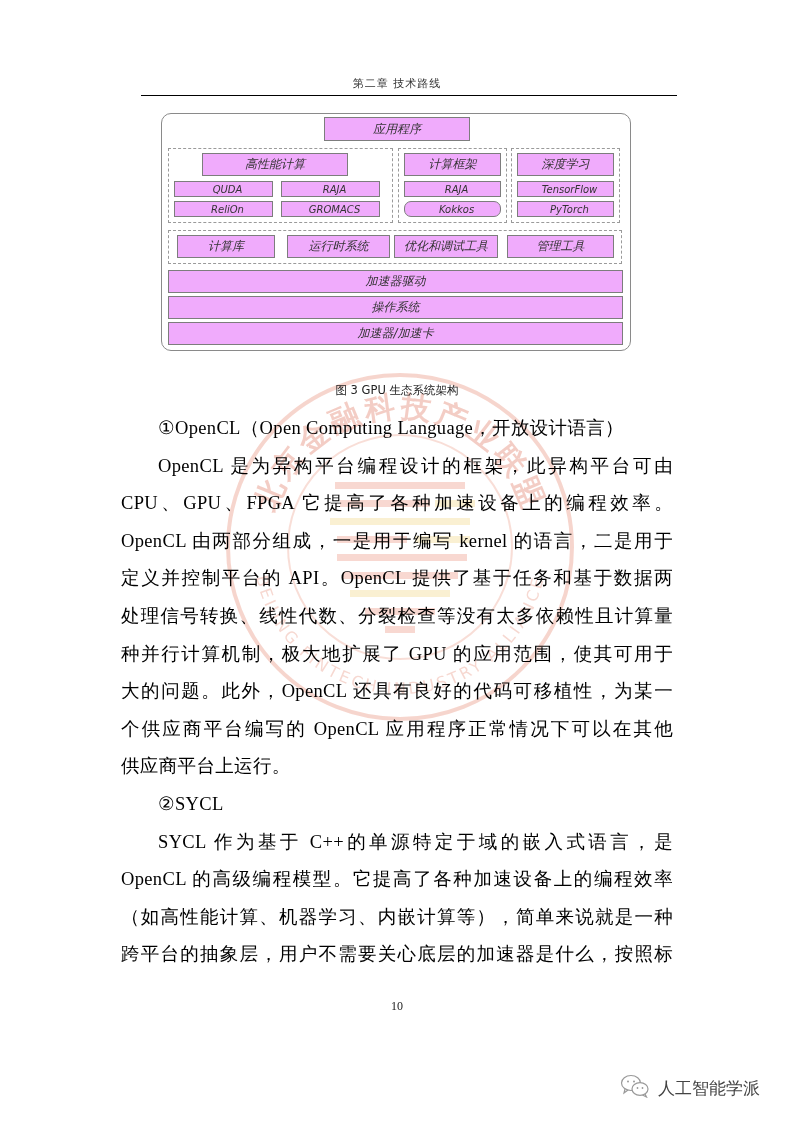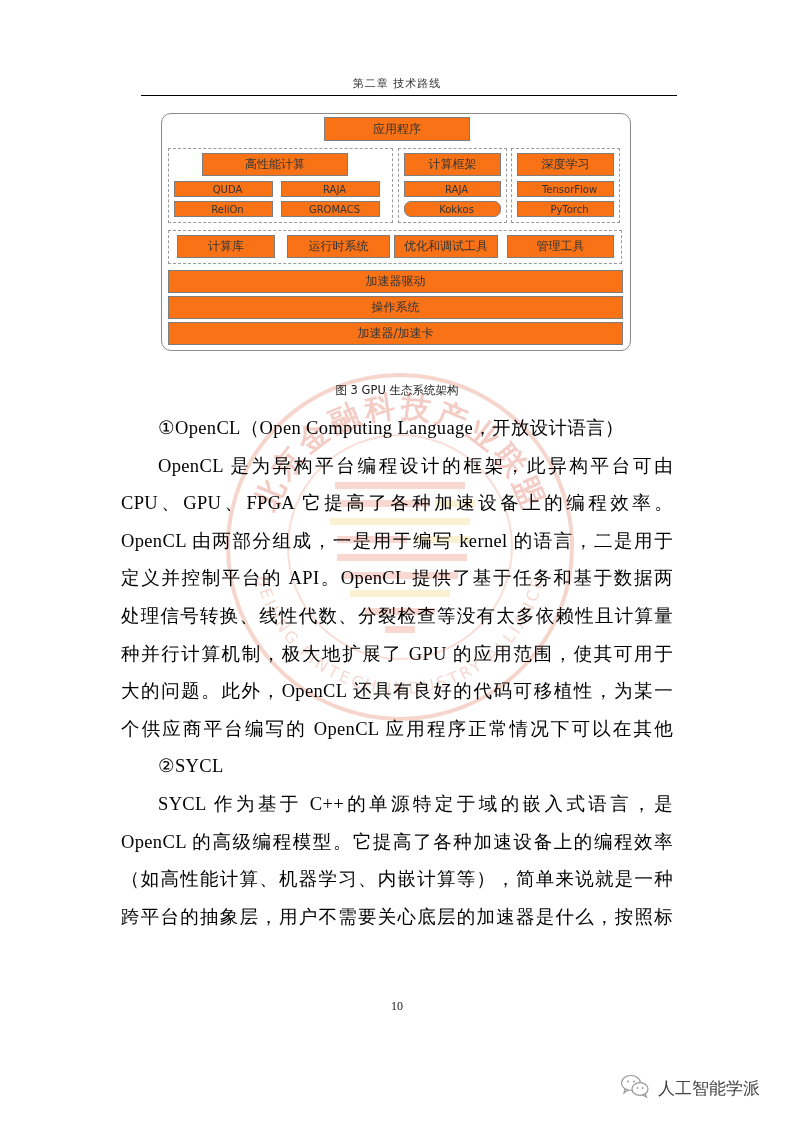--- a/index.html
+++ b/index.html
@@ -16,22 +16,22 @@
     position: absolute; left: 141px; width: 536px; top: 95px; height: 0;
     border-top: 1.3px solid #000;
   }
   
   .diagram {
     position: absolute; left: 161px; top: 113px; width: 470px; height: 238px;
     border: 1px solid #8a8a8a; border-radius: 10px; box-sizing: border-box;
     font-family: "DejaVu Sans", sans-serif; color: #333;
   }
   .box {
-    position: absolute; border: 1px solid #7d7d7d; background: #f97316; box-sizing: border-box;
-    display: flex; align-items: center; justify-content: center; white-space: nowrap;
+    position: absolute; border: 1px solid #7d7d7d; background: #f0abfc; box-sizing: border-box;
+    display: flex; align-items: center; justify-content: center; white-space: nowrap; font-style: italic;
   }
   .dgroup {
     position: absolute; border: 1px dashed #9a9a9a; box-sizing: border-box;
   }
   .fs12 { font-size: 12px; }
   .fs10 { font-size: 10px; padding-left: 8px; }
 
   .caption {
     position: absolute; left: 0; width: 794px; top: 383px; text-align: center;
     font-family: "DejaVu Sans", sans-serif; font-size: 11.5px; color: #222;
@@ -134,20 +134,21 @@
 <div class="body-text">
   <p class="indent">①OpenCL（Open Computing Language，开放设计语言）</p>
   <p class="indent justify-line">OpenCL 是为异构平台编程设计的框架，此异构平台可由</p>
   <p class="justify-line">CPU、GPU、FPGA 它提高了各种加速设备上的编程效率。</p>
   <p class="justify-line">OpenCL 由两部分组成，一是用于编写 kernel 的语言，二是用于</p>
   <p class="justify-line">定义并控制平台的 API。OpenCL 提供了基于任务和基于数据两</p>
   <p class="justify-line">处理信号转换、线性代数、分裂检查等没有太多依赖性且计算量</p>
   <p class="justify-line">种并行计算机制，极大地扩展了 GPU 的应用范围，使其可用于</p>
   <p class="justify-line">大的问题。此外，OpenCL 还具有良好的代码可移植性，为某一</p>
   <p class="justify-line">个供应商平台编写的 OpenCL 应用程序正常情况下可以在其他</p>
+  <p>供应商平台上运行。</p>
   <p class="indent">②SYCL</p>
   <p class="indent justify-line">SYCL 作为基于 C++的单源特定于域的嵌入式语言，是</p>
   <p class="justify-line">OpenCL 的高级编程模型。它提高了各种加速设备上的编程效率</p>
   <p class="justify-line">（如高性能计算、机器学习、内嵌计算等），简单来说就是一种</p>
   <p class="justify-line">跨平台的抽象层，用户不需要关心底层的加速器是什么，按照标</p>
 </div>
 
 <div class="page-number">10</div>
 
 <div class="source-badge">

